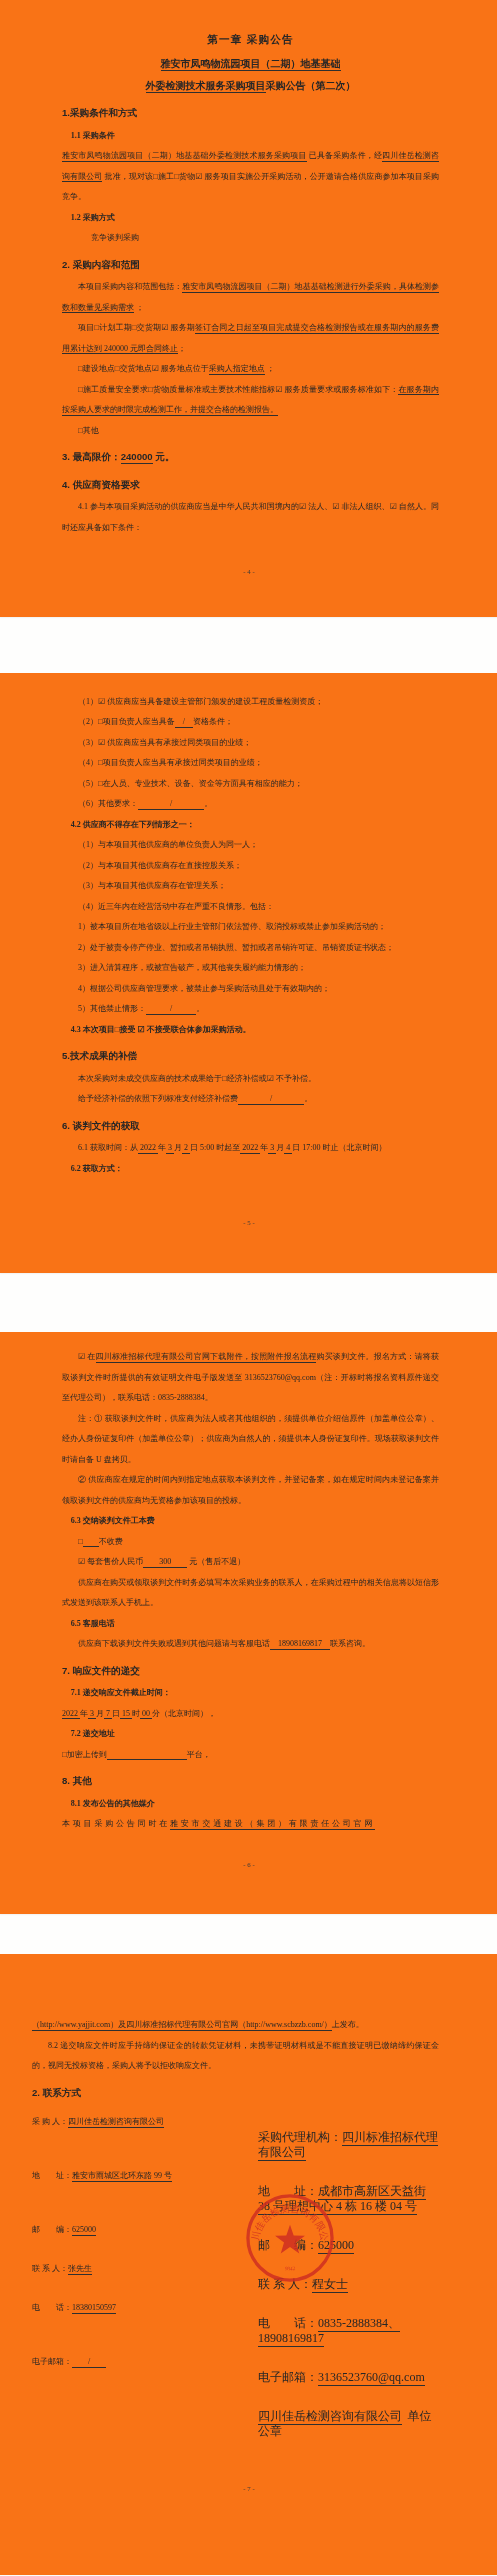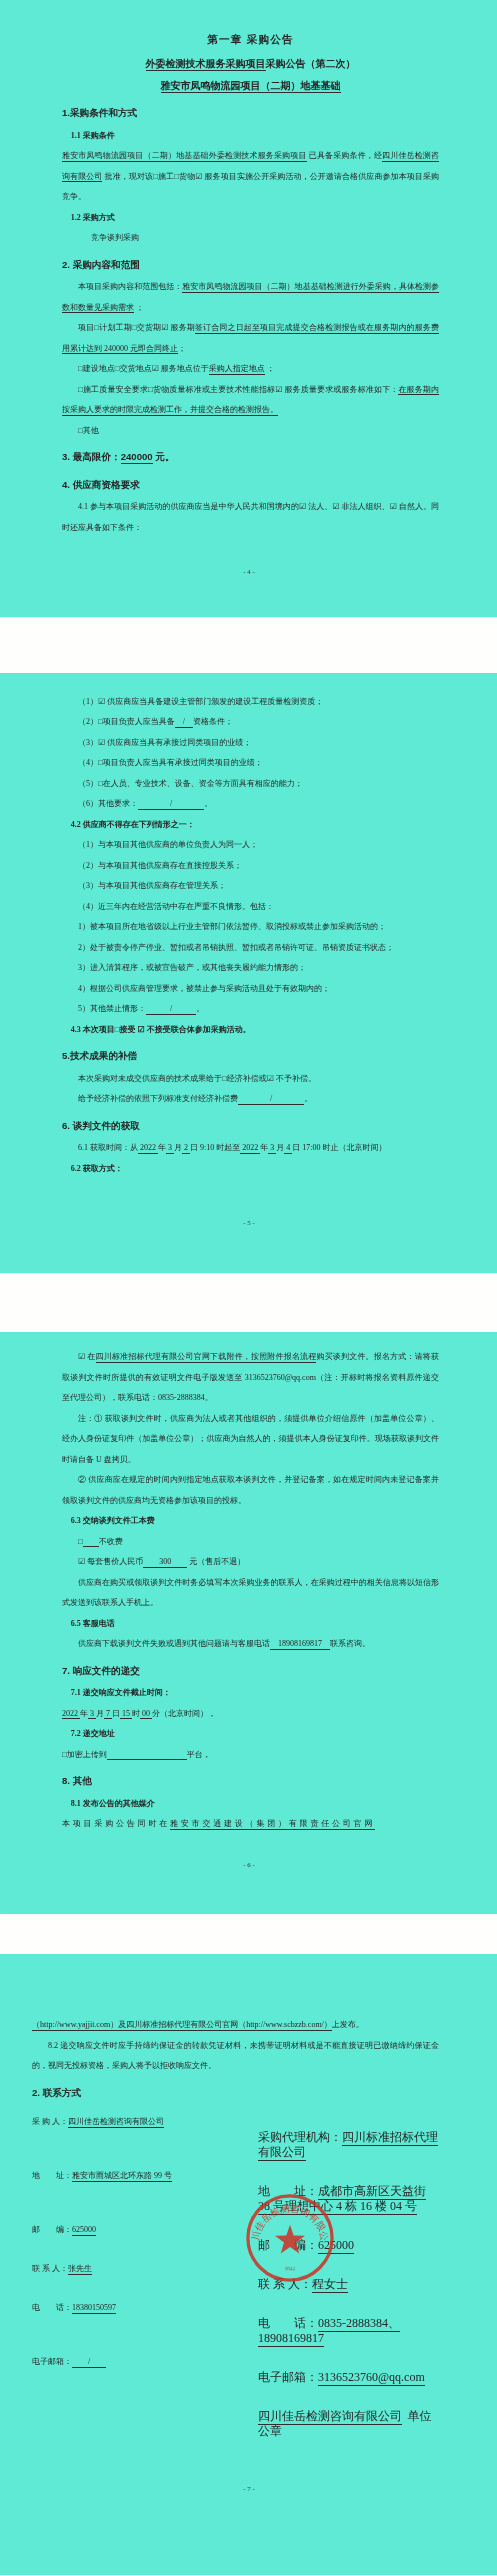--- a/index.html
+++ b/index.html
@@ -7,21 +7,21 @@
     width:498px;
     background:#fdfdfc;
     font-family:"Liberation Serif","DejaVu Serif",serif;
     color:#262626;
   }
   #doc{width:498px;}
   .sheet{
     position:relative;
     width:498px;
     box-sizing:border-box;
-    background:#5eead4;
+    background:#f97316;
     box-shadow:0 0.6px 1.2px rgba(0,0,0,0.05);
     padding-left:62px;
     padding-right:59px;
     overflow:hidden;
   }
   #sheet-4{height:617px;padding-top:27px;}
   #sheet-5{height:600px;padding-top:18.7px;}
   #sheet-6{height:582px;padding-top:15px;}
   #sheet-7{height:621px;padding-top:61px;padding-left:32px;}
   .gap{width:498px;background:#fefefd;}
@@ -67,22 +67,22 @@
   .csuf{margin-left:2.5px;}
 
   .stamp{position:absolute;left:244px;top:238px;width:92px;height:92px;opacity:0.84;}
 </style>
 </head>
 <body>
 
 <div id="doc">
     <div class="sheet" id="sheet-4">
       <div class="blk chapter"><span>第一章 采购公告</span></div>
+      <div class="blk title"><span class="u">雅安市凤鸣物流园项目（二期）地基基础</span></div>
       <div class="blk title"><span class="u">外委检测技术服务采购项目</span><span>采购公告（第二次）</span></div>
-      <div class="blk title"><span class="u">雅安市凤鸣物流园项目（二期）地基基础</span></div>
       <div class="blk h1"><span>1.采购条件和方式</span></div>
       <div class="blk h2 i1"><span>1.1 采购条件</span></div>
       <div class="blk p"><span class="u">雅安市凤鸣物流园项目（二期）地基基础外委检测技术服务采购项目</span><span> 已具备采购条件，经</span><span class="u">四川佳岳检测咨询有限公司</span><span> 批准，现对该□施工□货物☑ 服务项目实施公开采购活动，公开邀请合格供应商参加本项目采购竞争。</span></div>
       <div class="blk h2 i1"><span>1.2 采购方式</span></div>
       <div class="blk p i3"><span>竞争谈判采购</span></div>
       <div class="blk h1"><span>2. 采购内容和范围</span></div>
       <div class="blk p indent"><span>本项目采购内容和范围包括：</span><span class="u">雅安市凤鸣物流园项目（二期）地基基础检测进行外委采购，具体检测参数和数量见采购需求</span><span> ；</span></div>
       <div class="blk p indent"><span>项目□计划工期□交货期☑ 服务期</span><span class="u">签订合同之日起至项目完成提交合格检测报告或在服务期内的服务费用累计达到 240000 元即合同终止</span><span>；</span></div>
       <div class="blk p indent"><span>□建设地点□交货地点☑ 服务地点位于</span><span class="u">采购人指定地点</span><span> ；</span></div>
       <div class="blk p indent"><span>□施工质量安全要求□货物质量标准或主要技术性能指标☑ 服务质量要求或服务标准如下：</span><span class="u">在服务期内按采购人要求的时限完成检测工作，并提交合格的检测报告。</span></div>
@@ -108,21 +108,21 @@
       <div class="blk p i2"><span>1）被本项目所在地省级以上行业主管部门依法暂停、取消投标或禁止参加采购活动的；</span></div>
       <div class="blk p i2"><span>2）处于被责令停产停业、暂扣或者吊销执照、暂扣或者吊销许可证、吊销资质证书状态；</span></div>
       <div class="blk p i2"><span>3）进入清算程序，或被宣告破产，或其他丧失履约能力情形的；</span></div>
       <div class="blk p i2"><span>4）根据公司供应商管理要求，被禁止参与采购活动且处于有效期内的；</span></div>
       <div class="blk p i2"><span>5）其他禁止情形：</span><span class="u">　　　/　　　</span><span>。</span></div>
       <div class="blk h2 i1"><span>4.3 本次项目□接受 ☑ 不接受联合体参加采购活动。</span></div>
       <div class="blk h1"><span>5.技术成果的补偿</span></div>
       <div class="blk p indent"><span>本次采购对未成交供应商的技术成果给于□经济补偿或☑ 不予补偿。</span></div>
       <div class="blk p indent"><span>给予经济补偿的依照下列标准支付经济补偿费</span><span class="u">　　　　/　　　　</span><span>。</span></div>
       <div class="blk h1"><span>6. 谈判文件的获取</span></div>
-      <div class="blk p indent"><span>6.1 获取时间：从</span><span class="u"> 2022 </span><span>年</span><span class="u"> 3 </span><span>月</span><span class="u"> 2 </span><span>日 9:10 时起至</span><span class="u">  2022  </span><span>年</span><span class="u"> 3 </span><span>月</span><span class="u"> 4 </span><span>日 17:00 时止（北京时间）</span></div>
+      <div class="blk p indent"><span>6.1 获取时间：从</span><span class="u"> 2022 </span><span>年</span><span class="u"> 3 </span><span>月</span><span class="u"> 2 </span><span>日 5:00 时起至</span><span class="u">  2022  </span><span>年</span><span class="u"> 3 </span><span>月</span><span class="u"> 4 </span><span>日 17:00 时止（北京时间）</span></div>
       <div class="blk h2 i1"><span>6.2 获取方式：</span></div>
       <div class="blk pagenum"><span>- 5 -</span></div>
     </div>
     <div class="gap gap-b"></div>
     <div class="sheet" id="sheet-6">
       <div class="blk p indent"><span>☑ 在</span><span class="u">四川标准招标代理有限公司官网下载附件，按照附件报名流程</span><span>购买谈判文件。报名方式：请将获取谈判文件时所提供的有效证明文件电子版发送至 3136523760@qq.com（注：开标时将报名资料原件递交至代理公司），联系电话：0835-2888384。</span></div>
       <div class="blk p indent"><span>注：① 获取谈判文件时，供应商为法人或者其他组织的，须提供单位介绍信原件（加盖单位公章）、经办人身份证复印件（加盖单位公章）；供应商为自然人的，须提供本人身份证复印件。现场获取谈判文件时请自备 U 盘拷贝。</span></div>
       <div class="blk p indent"><span>② 供应商应在规定的时间内到指定地点获取本谈判文件，并登记备案，如在规定时间内未登记备案并领取谈判文件的供应商均无资格参加该项目的投标。</span></div>
       <div class="blk h2 i1"><span>6.3 交纳谈判文件工本费</span></div>
       <div class="blk p i2"><span>□</span><span class="u">　　</span><span>不收费</span></div>

